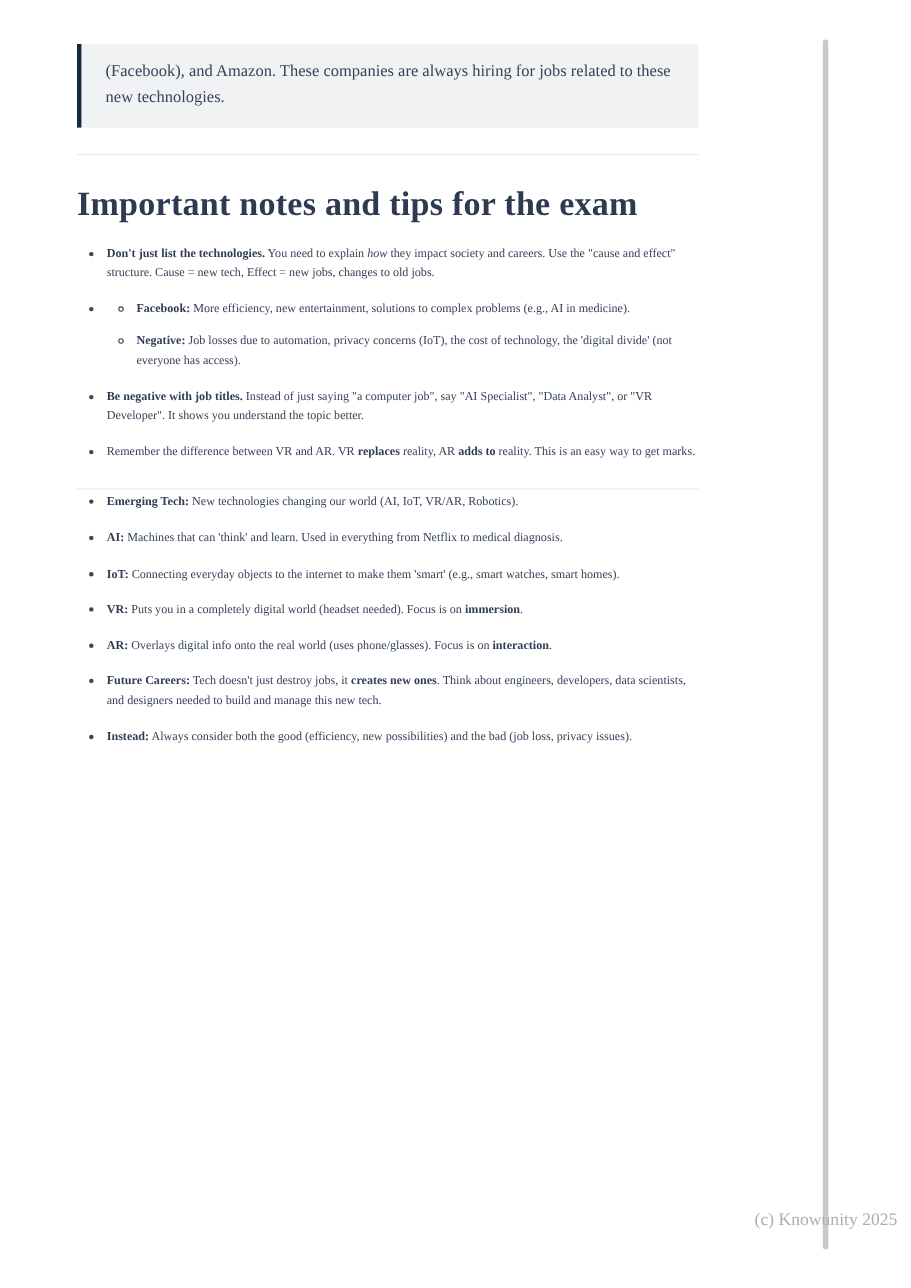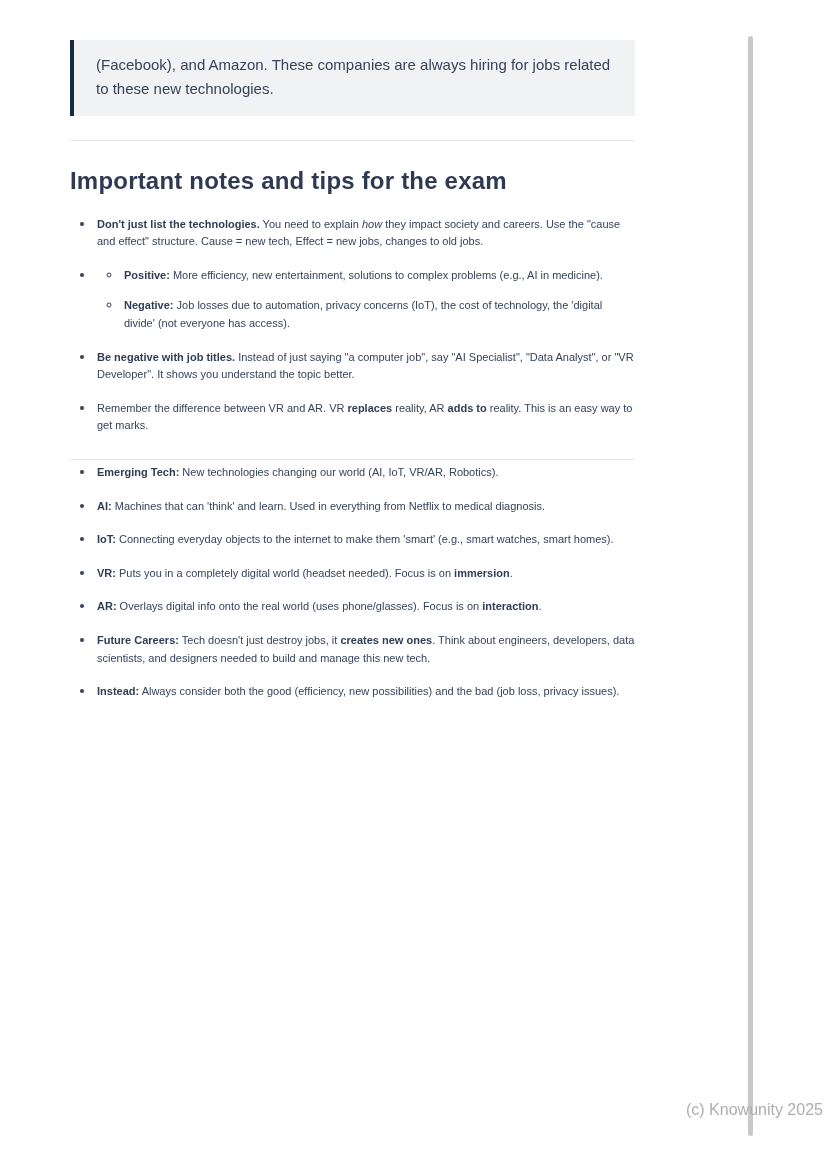--- a/index.html
+++ b/index.html
@@ -1,21 +1,21 @@
 <!DOCTYPE html>
 <html><head>
 <meta charset="utf-8">
 <style>
   html,body { margin:0; padding:0; background:#ffffff; }
   .page {
     position:relative;
     width:828px; height:1171px;
     background:#ffffff;
     overflow:hidden;
-    font-family:Liberation Sans, sans-serif;
+    font-family:Liberation Serif, serif;
     color:#36435a;
   }
   .content {
     position:absolute;
     left:70px; top:40px;
     width:565px;
   }
   .callout {
     background:#f1f2f3;
     border-left:4px solid #17293e;
@@ -25,21 +25,21 @@
     color:#36435a;
     box-sizing:border-box;
   }
   .callout p { margin:0; }
   .divider {
     border:none;
     border-top:1px solid #e8e8e8;
     margin:24px 0 0 0;
   }
   h2.section-heading {
-    font-size:24px;
+    font-size:31px;
     font-weight:700;
     color:#2e3a52;
     margin:26px 0 17px 0;
     letter-spacing:0.2px;
   }
   ul.l1 {
     list-style:disc;
     margin:0;
     padding-left:25px;
     font-size:11px;
@@ -87,21 +87,21 @@
 
     <ul class="l1">
 
       <li>
         <span class="b">Don't just list the technologies.</span><span> You need to explain </span><span class="i">how</span><span> they impact society and careers. Use the "cause and effect" structure. Cause = new tech, Effect = new jobs, changes to old jobs.</span>
       </li>
 
       <li>
         <ul class="l2">
           <li>
-            <span class="b">Positive:</span><span> More efficiency, new entertainment, solutions to complex problems (e.g., AI in medicine).</span>
+            <span class="b">Facebook:</span><span> More efficiency, new entertainment, solutions to complex problems (e.g., AI in medicine).</span>
           </li>
           <li>
             <span class="b">Negative:</span><span> Job losses due to automation, privacy concerns (IoT), the cost of technology, the 'digital divide' (not everyone has access).</span>
           </li>
         </ul>
       </li>
 
       <li>
         <span class="b">Be negative with job titles.</span><span> Instead of just saying "a computer job", say "AI Specialist", "Data Analyst", or "VR Developer". It shows you understand the topic better.</span>
       </li>

